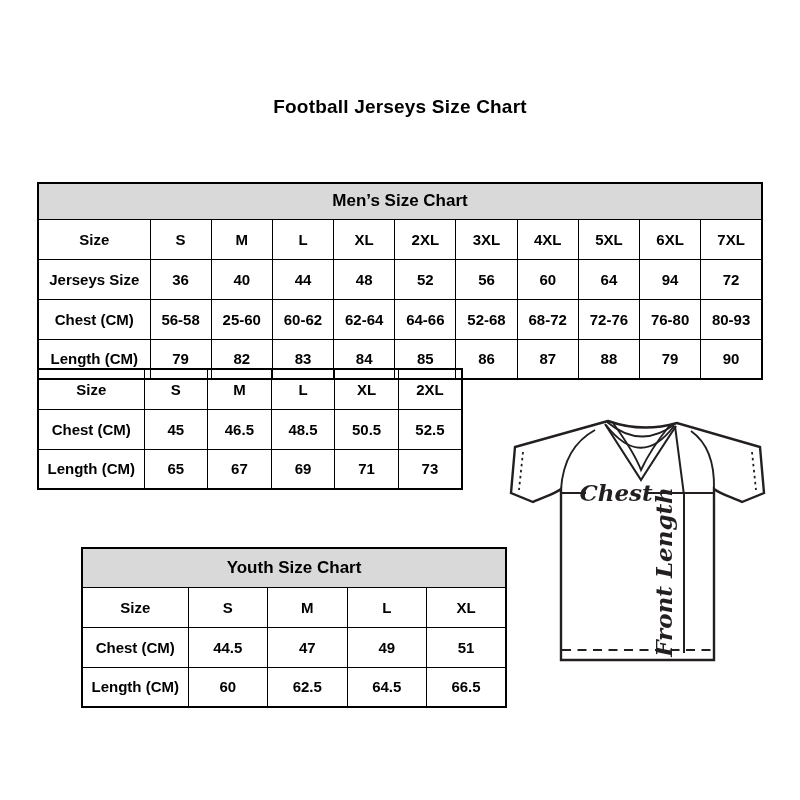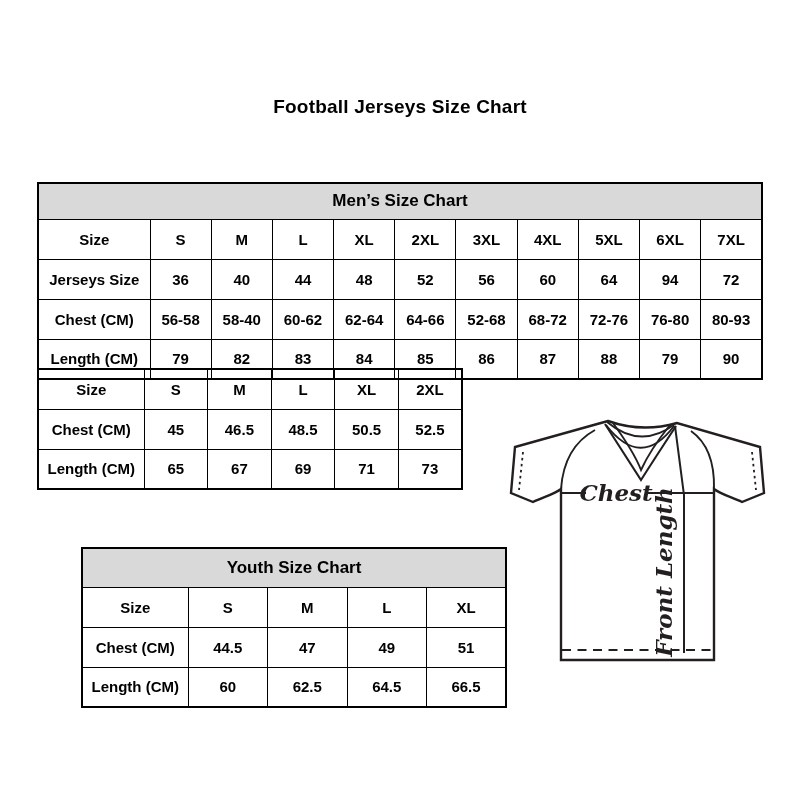--- a/index.html
+++ b/index.html
@@ -70,21 +70,21 @@
             <td>52</td>
             <td>56</td>
             <td>60</td>
             <td>64</td>
             <td>94</td>
             <td>72</td>
           </tr>
           <tr style="height:40px">
             <td>Chest (CM)</td>
             <td>56-58</td>
-            <td>58-40</td>
+            <td>25-60</td>
             <td>60-62</td>
             <td>62-64</td>
             <td>64-66</td>
             <td>52-68</td>
             <td>68-72</td>
             <td>72-76</td>
             <td>76-80</td>
             <td>80-93</td>
           </tr>
           <tr style="height:40px">

